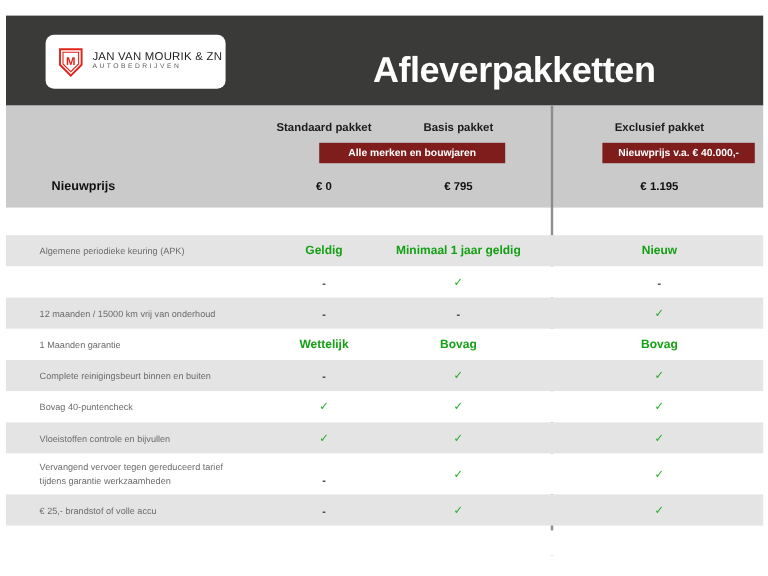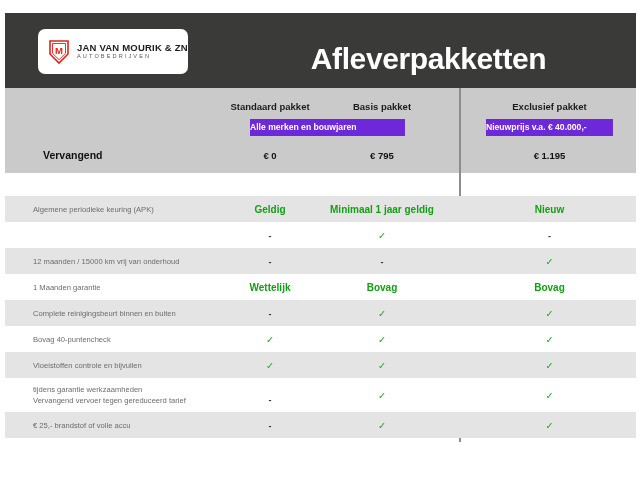--- a/index.html
+++ b/index.html
@@ -51,21 +51,21 @@
   }
   .logo-shield {
     width: 22px;
     height: 26px;
     flex: 0 0 auto;
     margin-right: 7px;
   }
   .logo-text { line-height: 1; }
   .logo-name {
     font-size: 9.5px;
-    font-weight: bold;
+    font-weight: normal;
     color: #1c1c1c;
     letter-spacing: 0.2px;
     white-space: nowrap;
   }
   .logo-sub {
     font-size: 5.6px;
     color: #5a5a5a;
     letter-spacing: 2.1px;
     margin-top: 2px;
     white-space: nowrap;
@@ -109,27 +109,29 @@
     color: #1c1c1c;
     text-align: center;
     white-space: nowrap;
   }
   .pkg-standaard { left: 210px; width: 110px; }
   .pkg-basis     { left: 322px; width: 110px; }
   .pkg-exclusief { left: 487px; width: 115px; }
 
   .badge {
     position: absolute;
-    background: #6d28d9;
+    background: #7f1d1d;
     color: #ffffff;
     font-size: 8.6px;
     font-weight: bold;
+    text-align: center;
     white-space: nowrap;
     padding: 3px 0 4px 0;
     box-sizing: border-box;
+    margin-left: 16px;
   }
   .badge-merken  { left: 245px; top: 31px; width: 155px; }
   .badge-nieuw   { left: 481px; top: 31px; width: 127px; }
 
   .totaal-label {
     position: absolute;
     left: 38px;
     top: 61px;
     font-size: 10.5px;
     font-weight: bold;
@@ -233,21 +235,21 @@
     </div>
 
     <div class="col-head">
       <div class="pkg-label pkg-standaard">Standaard pakket</div>
       <div class="pkg-label pkg-basis">Basis pakket</div>
       <div class="pkg-label pkg-exclusief">Exclusief pakket</div>
 
       <div class="badge badge-merken">Alle merken en bouwjaren</div>
       <div class="badge badge-nieuw">Nieuwprijs v.a. € 40.000,-</div>
 
-      <div class="totaal-label">Vervangend</div>
+      <div class="totaal-label">Nieuwprijs</div>
       <div class="price price-standaard">€ 0</div>
       <div class="price price-basis">€ 795</div>
       <div class="price price-exclusief">€ 1.195</div>
     </div>
 
     <div class="col-divider"></div>
 
     <div class="rows" id="rows-container">
         <div class="row alt">
           <div class="row-label">
@@ -297,22 +299,22 @@
         <div class="row alt">
           <div class="row-label">
             <span>Vloeistoffen controle en bijvullen</span>
           </div>
           <div class="cell c1 check">✓</div>
           <div class="cell c2 check">✓</div>
           <div class="cell c3 check">✓</div>
         </div>
         <div class="row tall">
           <div class="row-label">
+            <span>Vervangend vervoer tegen gereduceerd tarief</span>
             <span>tijdens garantie werkzaamheden</span>
-            <span>Vervangend vervoer tegen gereduceerd tarief</span>
           </div>
           <div class="cell c1 dash">-</div>
           <div class="cell c2 check">✓</div>
           <div class="cell c3 check">✓</div>
         </div>
         <div class="row alt">
           <div class="row-label">
             <span>€ 25,- brandstof of  volle accu</span>
           </div>
           <div class="cell c1 dash">-</div>

